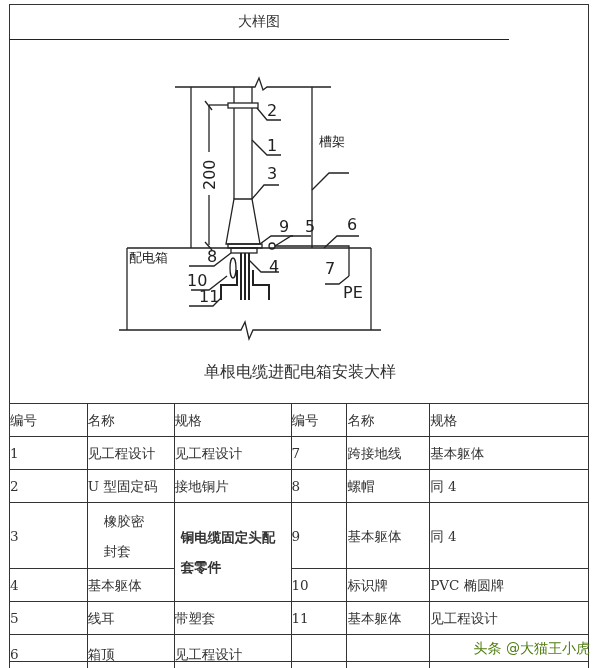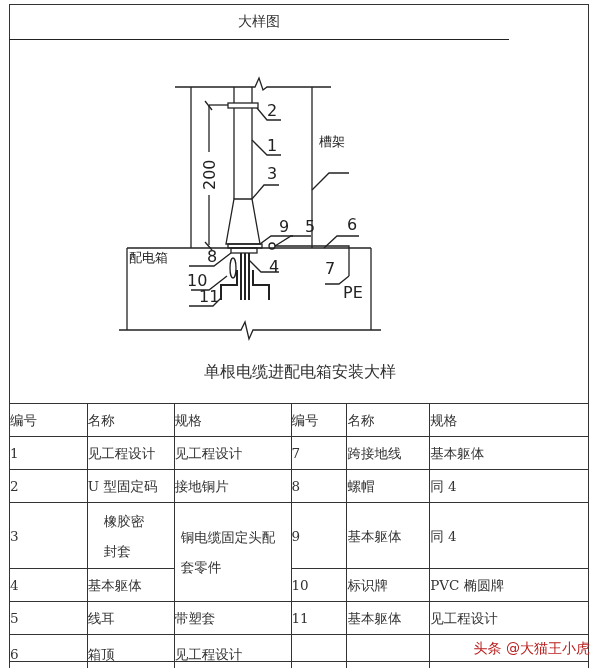--- a/index.html
+++ b/index.html
@@ -6,21 +6,21 @@
   body{width:600px;height:668px;position:relative;overflow:hidden;font-family:"DejaVu Serif","Liberation Serif",serif;color:#333;}
   .frame{position:absolute;left:9px;top:4px;width:580px;height:658px;border:1.5px solid #333;box-sizing:border-box;}
   .title-row{position:absolute;left:9px;top:4px;width:500px;height:35px;border-bottom:1.5px solid #222;display:flex;align-items:center;justify-content:center;font-size:14px;}
   .drawing{position:absolute;left:9px;top:40px;width:580px;height:363px;}
   .caption{position:absolute;left:0;width:600px;top:362px;text-align:center;font-size:16px;padding-left:0;}
   table{position:absolute;left:9px;top:403px;width:580px;border-collapse:collapse;font-size:13.5px;}
   td{border:1.2px solid #333;vertical-align:middle;padding:0;line-height:30px;}
   .h{height:33px;}
   .r{height:33px;}
   .r3{height:66px;}
-  .watermark{position:absolute;right:10px;bottom:10px;font-family:"DejaVu Sans",sans-serif;font-size:14px;color:#b91c1c;}
+  .watermark{position:absolute;right:10px;bottom:10px;font-family:"DejaVu Sans",sans-serif;font-size:14px;color:#4d7c0f;}
   svg text{font-family:"DejaVu Sans",sans-serif;}
 </style>
 </head>
 <body>
 
 <div class="frame"></div>
 <div class="title-row">大样图</div>
 
 <div class="drawing">
   <svg width="580" height="330" viewBox="0 0 580 330">
@@ -131,21 +131,21 @@
     <td>2</td>
     <td>U 型固定码</td>
     <td>接地铜片</td>
     <td>8</td>
     <td>螺帽</td>
     <td>同 4</td>
   </tr>
   <tr class="r3">
     <td>3</td>
     <td style="padding:0 16px;">橡胶密封套</td>
-    <td rowspan="2" style="padding:11px 6px;">铜电缆固定头配套零件</td>
+    <td rowspan="2" style="padding:11px 6px;font-weight:bold;">铜电缆固定头配套零件</td>
     <td>9</td>
     <td>基本躯体</td>
     <td>同 4</td>
   </tr>
   <tr class="r">
     <td>4</td>
     <td>基本躯体</td>
     <td>10</td>
     <td>标识牌</td>
     <td>PVC 椭圆牌</td>

